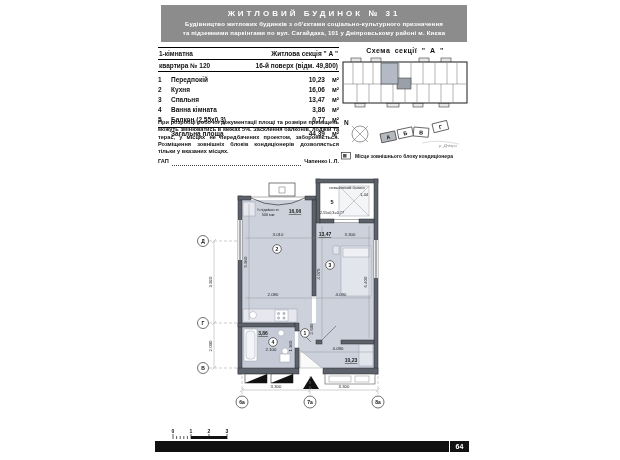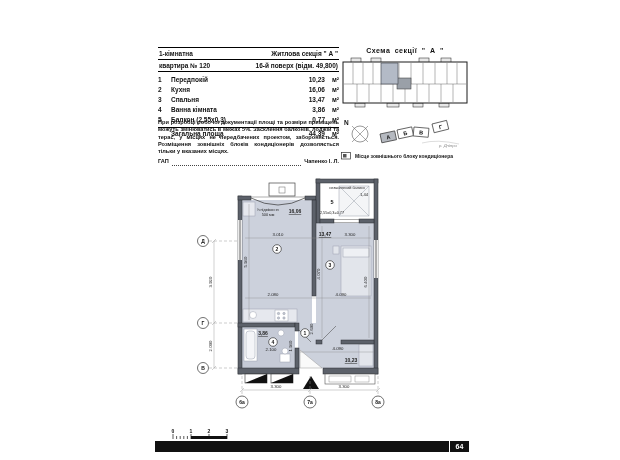--- a/index.html
+++ b/index.html
@@ -41,20 +41,27 @@
   .bar-sp{flex:1;}
   .bar-num{width:19px;border-left:1px solid #fff;color:#fff;font-size:7px;font-weight:bold;
            display:flex;align-items:center;justify-content:center;}
   svg text{font-family:"Liberation Sans",sans-serif;}
 </style>
 </head>
 <body>
 
 <div class="page">
 
+  <div class="hdr">
+    <div class="hdr-title">ЖИТЛОВИЙ БУДИНОК № 31</div>
+    <div class="hdr-sub">
+      <span>Будівництво житлових будинків з об'єктами соціально-культурного призначення</span><br>
+      <span>та підземними паркінгами по вул. Сагайдака, 101 у Дніпровському районі м. Києва</span>
+    </div>
+  </div>
 
   <div class="info">
     <div class="irow first">
       <span>1-кімнатна</span>
       <span>Житлова секція " А "</span>
     </div>
     <div class="irow second">
       <span>квартира № 120</span>
       <span>16-й поверх (відм. 49,800)</span>
     </div>

